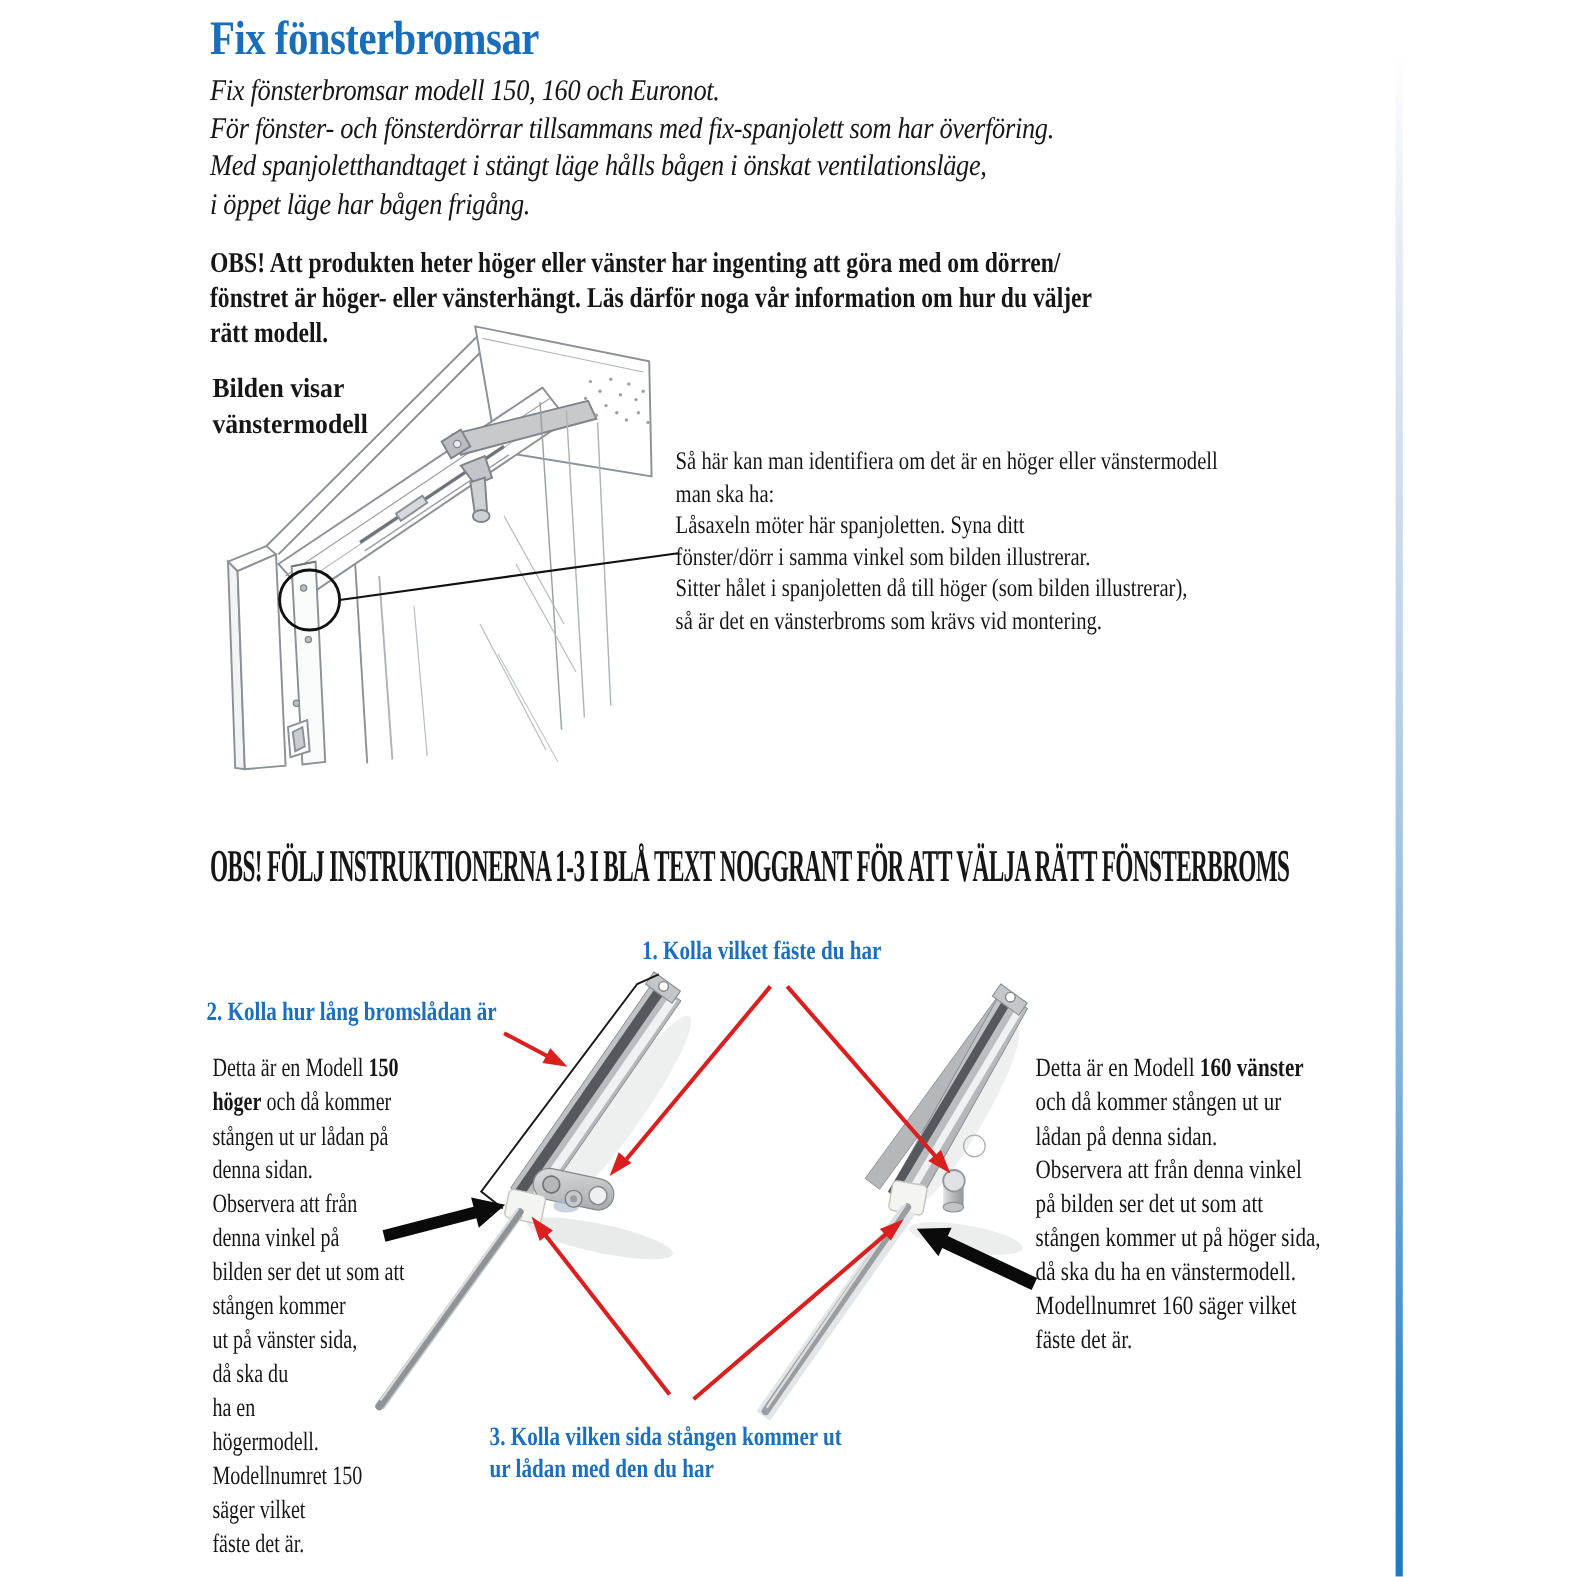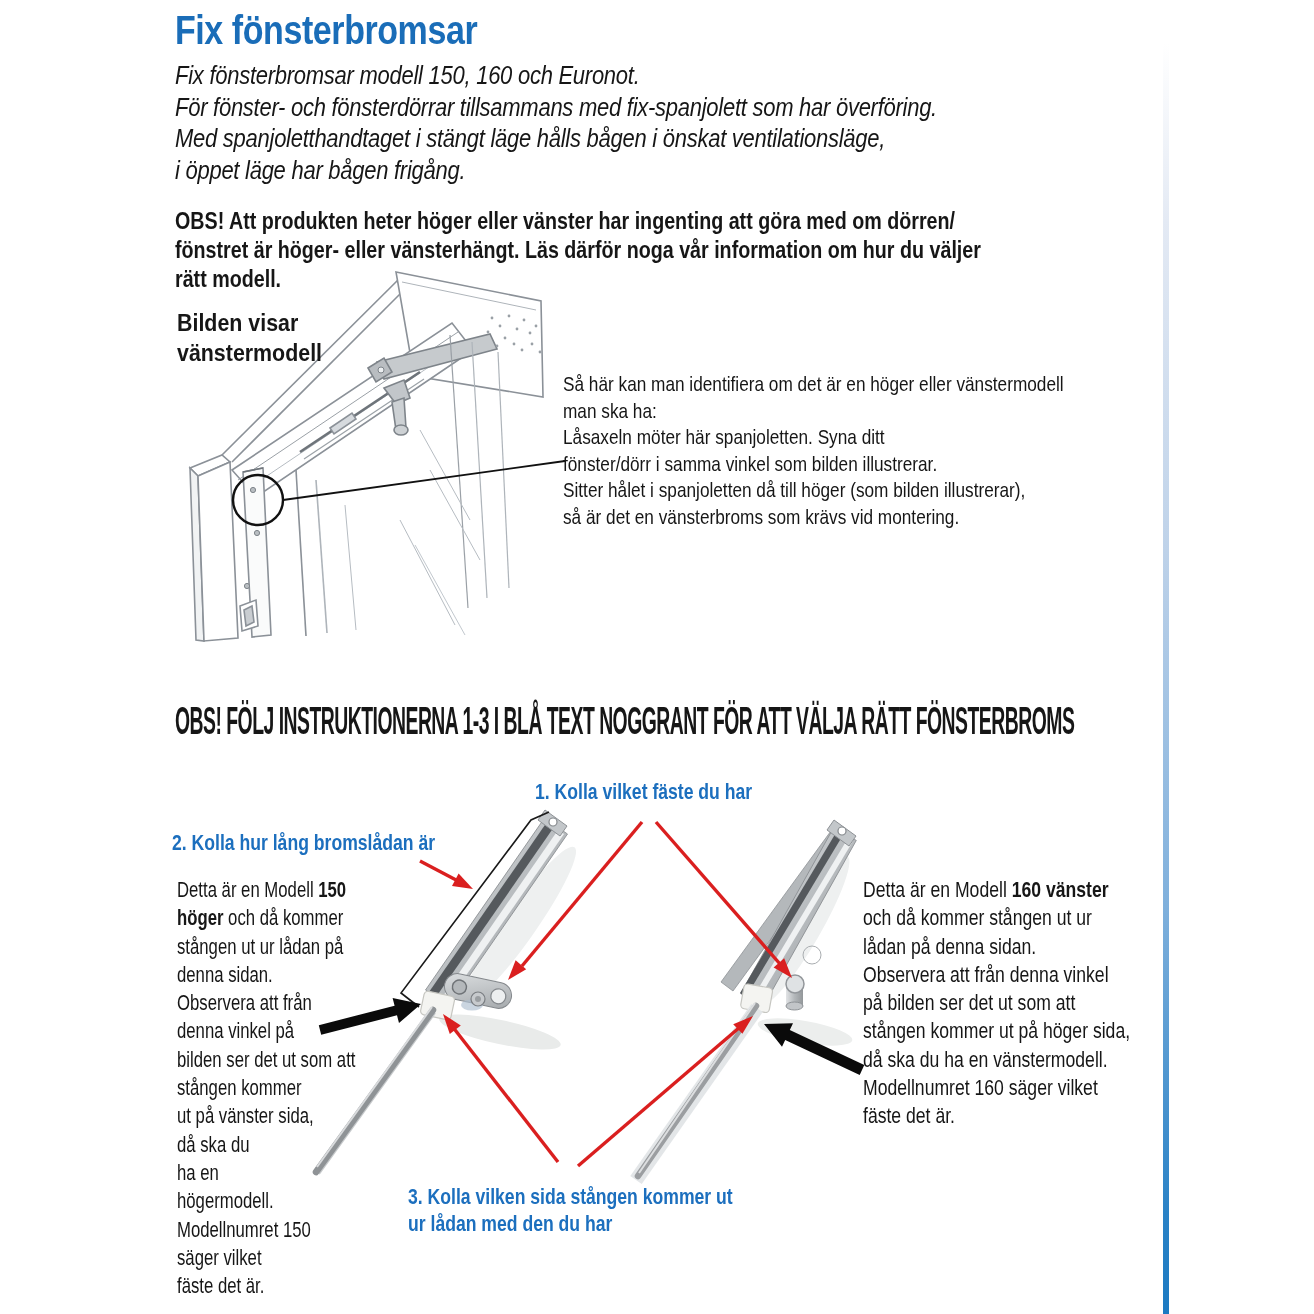--- a/index.html
+++ b/index.html
@@ -4,21 +4,21 @@
 <style>
   :root{
     --blue:#1a6db8;
     --stepblue:#1c6fbe;
     --red:#da1f1f;
     --ink:#161616;
   }
   html,body{margin:0;padding:0;background:#fff;}
   #page{
     position:relative;width:1314px;height:1314px;background:#ffffff;overflow:hidden;
-    font-family:Liberation Sans, sans-serif;color:var(--ink);
+    font-family:Liberation Serif, serif;color:var(--ink);
   }
   .abs{position:absolute;}
   .txt{position:absolute;transform-origin:0 0;}
   .line{white-space:nowrap;}
   .b{font-weight:bold;}
   #title{left:175px;top:8px;font-size:40px;font-weight:bold;color:var(--blue);transform:scaleX(0.85);letter-spacing:-0.5px;}
   #intro{left:175px;top:60px;font-size:25px;font-style:italic;line-height:31.5px;transform:scaleX(0.88);letter-spacing:-0.3px;}
   #obs{left:175px;top:206px;font-size:24px;font-weight:bold;line-height:29px;transform:scaleX(0.82);}
   #caption{left:177px;top:309px;font-size:23px;font-weight:bold;line-height:29.5px;transform:scaleX(0.93);}
   #identify{left:563px;top:371px;font-size:21px;line-height:26.5px;transform:scaleX(0.82);}

